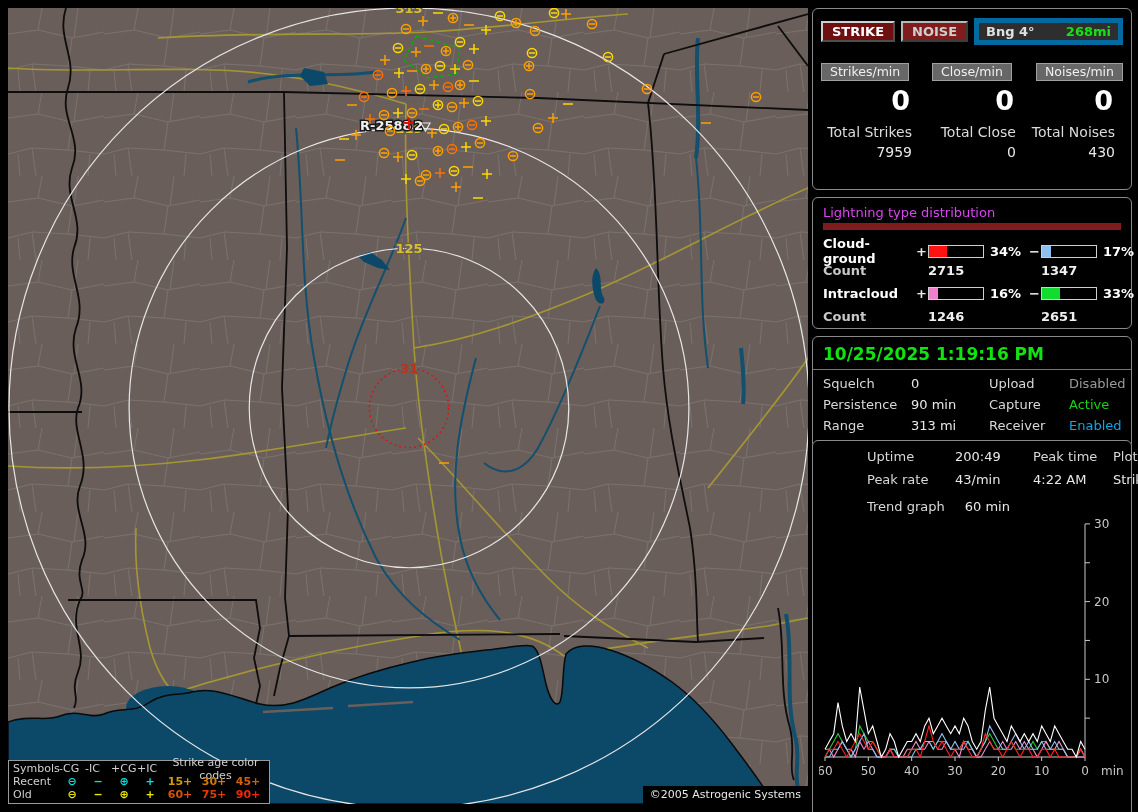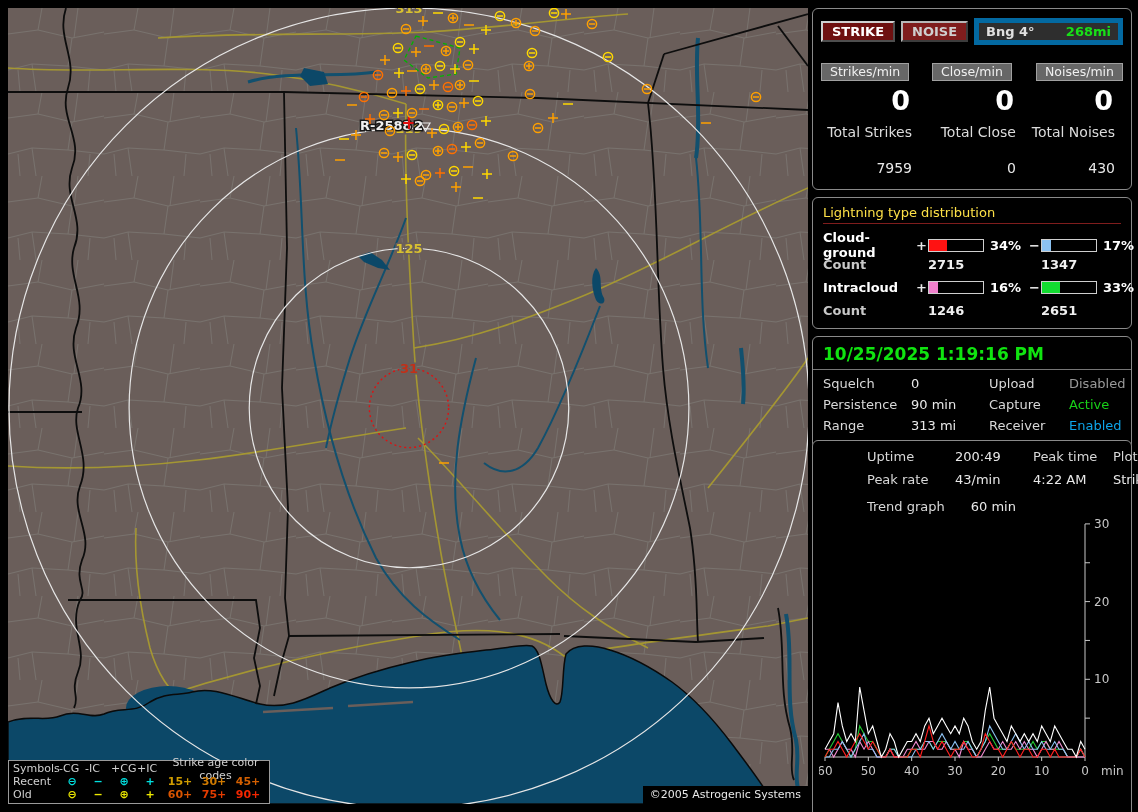--- a/index.html
+++ b/index.html
@@ -31,36 +31,36 @@
            background:#2e2e2e;border:5px solid #0369a1;padding:1px 7px;font-weight:bold;font-size:13px;}
   .bng-val{color:#18e018;}
   .cnt-grid{display:grid;grid-template-columns:1fr 1.05fr 1fr;margin:18px 8px 0 8px;}
   .chip{background:#676767;border:1px solid #a0a0a0;color:#f0f0f0;font-size:12.5px;padding:0 8px;line-height:16px;}
   .chip-cell{display:flex;} .chip-cell.c0{justify-content:flex-start;} .chip-cell.c1{justify-content:center;} .chip-cell.c2{justify-content:flex-end;}
   .zero{font-size:27px;font-weight:bold;color:#fff;text-align:right;padding-right:10px;margin-top:2px;}
   .tot-lab{font-size:14px;color:#dcdcdc;text-align:right;padding-right:8px;margin-top:8px;}
   .tot-val{font-size:14px;color:#e8e8e8;text-align:right;padding-right:8px;margin-top:4px;}
   
   .dist{padding:7px 10px;}
-  .dist-title{color:#fde047;font-size:13px;border-bottom:1px solid #7f1d1d;padding-bottom:3px;margin-bottom:6px;}
+  .dist-title{color:#d946ef;font-size:13px;border-bottom:7px solid #7f1d1d;padding-bottom:3px;margin-bottom:6px;}
   .dist-row{display:grid;grid-template-columns:92px 13px 58px 42px 13px 58px 40px;align-items:center;height:22px;font-size:13px;font-weight:bold;}
   .dist-sign{color:#e8e8e8;text-align:center;}
   .bar{width:54px;height:11px;border:1px solid #cfcfcf;background:#000;}
   .bar-fill{height:100%;}
   .pct{color:#fff;padding-left:4px;}
   .count-row{display:grid;grid-template-columns:92px 13px 100px 13px 100px;height:24px;align-items:center;font-size:13px;}
   .count-lab{color:#c8c8c8;font-weight:bold;}
   .count-val{color:#f0f0f0;font-weight:bold;}
   
   .datetime{color:#10e410;font-weight:bold;font-size:17px;padding:7px 10px 5px 10px;border-bottom:1px solid #777;}
   .st-grid{display:grid;grid-template-columns:88px 78px 80px auto;padding:6px 10px;row-gap:6px;font-size:13px;}
   .st-lab{color:#d8d8d8;} .st-val{color:#e8e8e8;}
   
   .se-grid{display:grid;grid-template-columns:88px 78px 80px auto;padding:8px 10px 0 10px;row-gap:8px;font-size:13px;}
-  .trend-row{display:flex;gap:26px;padding:12px 10px 0 10px;font-size:13px;}
+  .trend-row{display:flex;gap:20px;padding:12px 10px 0 10px;font-size:13px;}
   .chart-holder{position:absolute;left:6px;top:74px;}
 </style>
 </head>
 <body>
 
 <div class="screen">
 
   <div class="map-wrap">
     <svg id="map-svg" width="800" height="796" viewBox="0 0 800 796">
       <defs>
@@ -380,21 +380,21 @@
       <div class="cnt-grid" style="margin-top:2px;">
         <span class="zero">0</span>
         <span class="zero">0</span>
         <span class="zero">0</span>
       </div>
       <div class="cnt-grid" style="margin-top:0;">
         <span class="tot-lab">Total Strikes</span>
         <span class="tot-lab">Total Close</span>
         <span class="tot-lab">Total Noises</span>
       </div>
-      <div class="cnt-grid" style="margin-top:16px;">
+      <div class="cnt-grid" style="margin-top:0;">
         <span class="tot-val">7959</span>
         <span class="tot-val">0</span>
         <span class="tot-val">430</span>
       </div>
     </div>
 
     <div class="box" id="box2">
       <div class="dist">
         <div class="dist-title">Lightning type distribution</div>
         <div class="dist-row">

